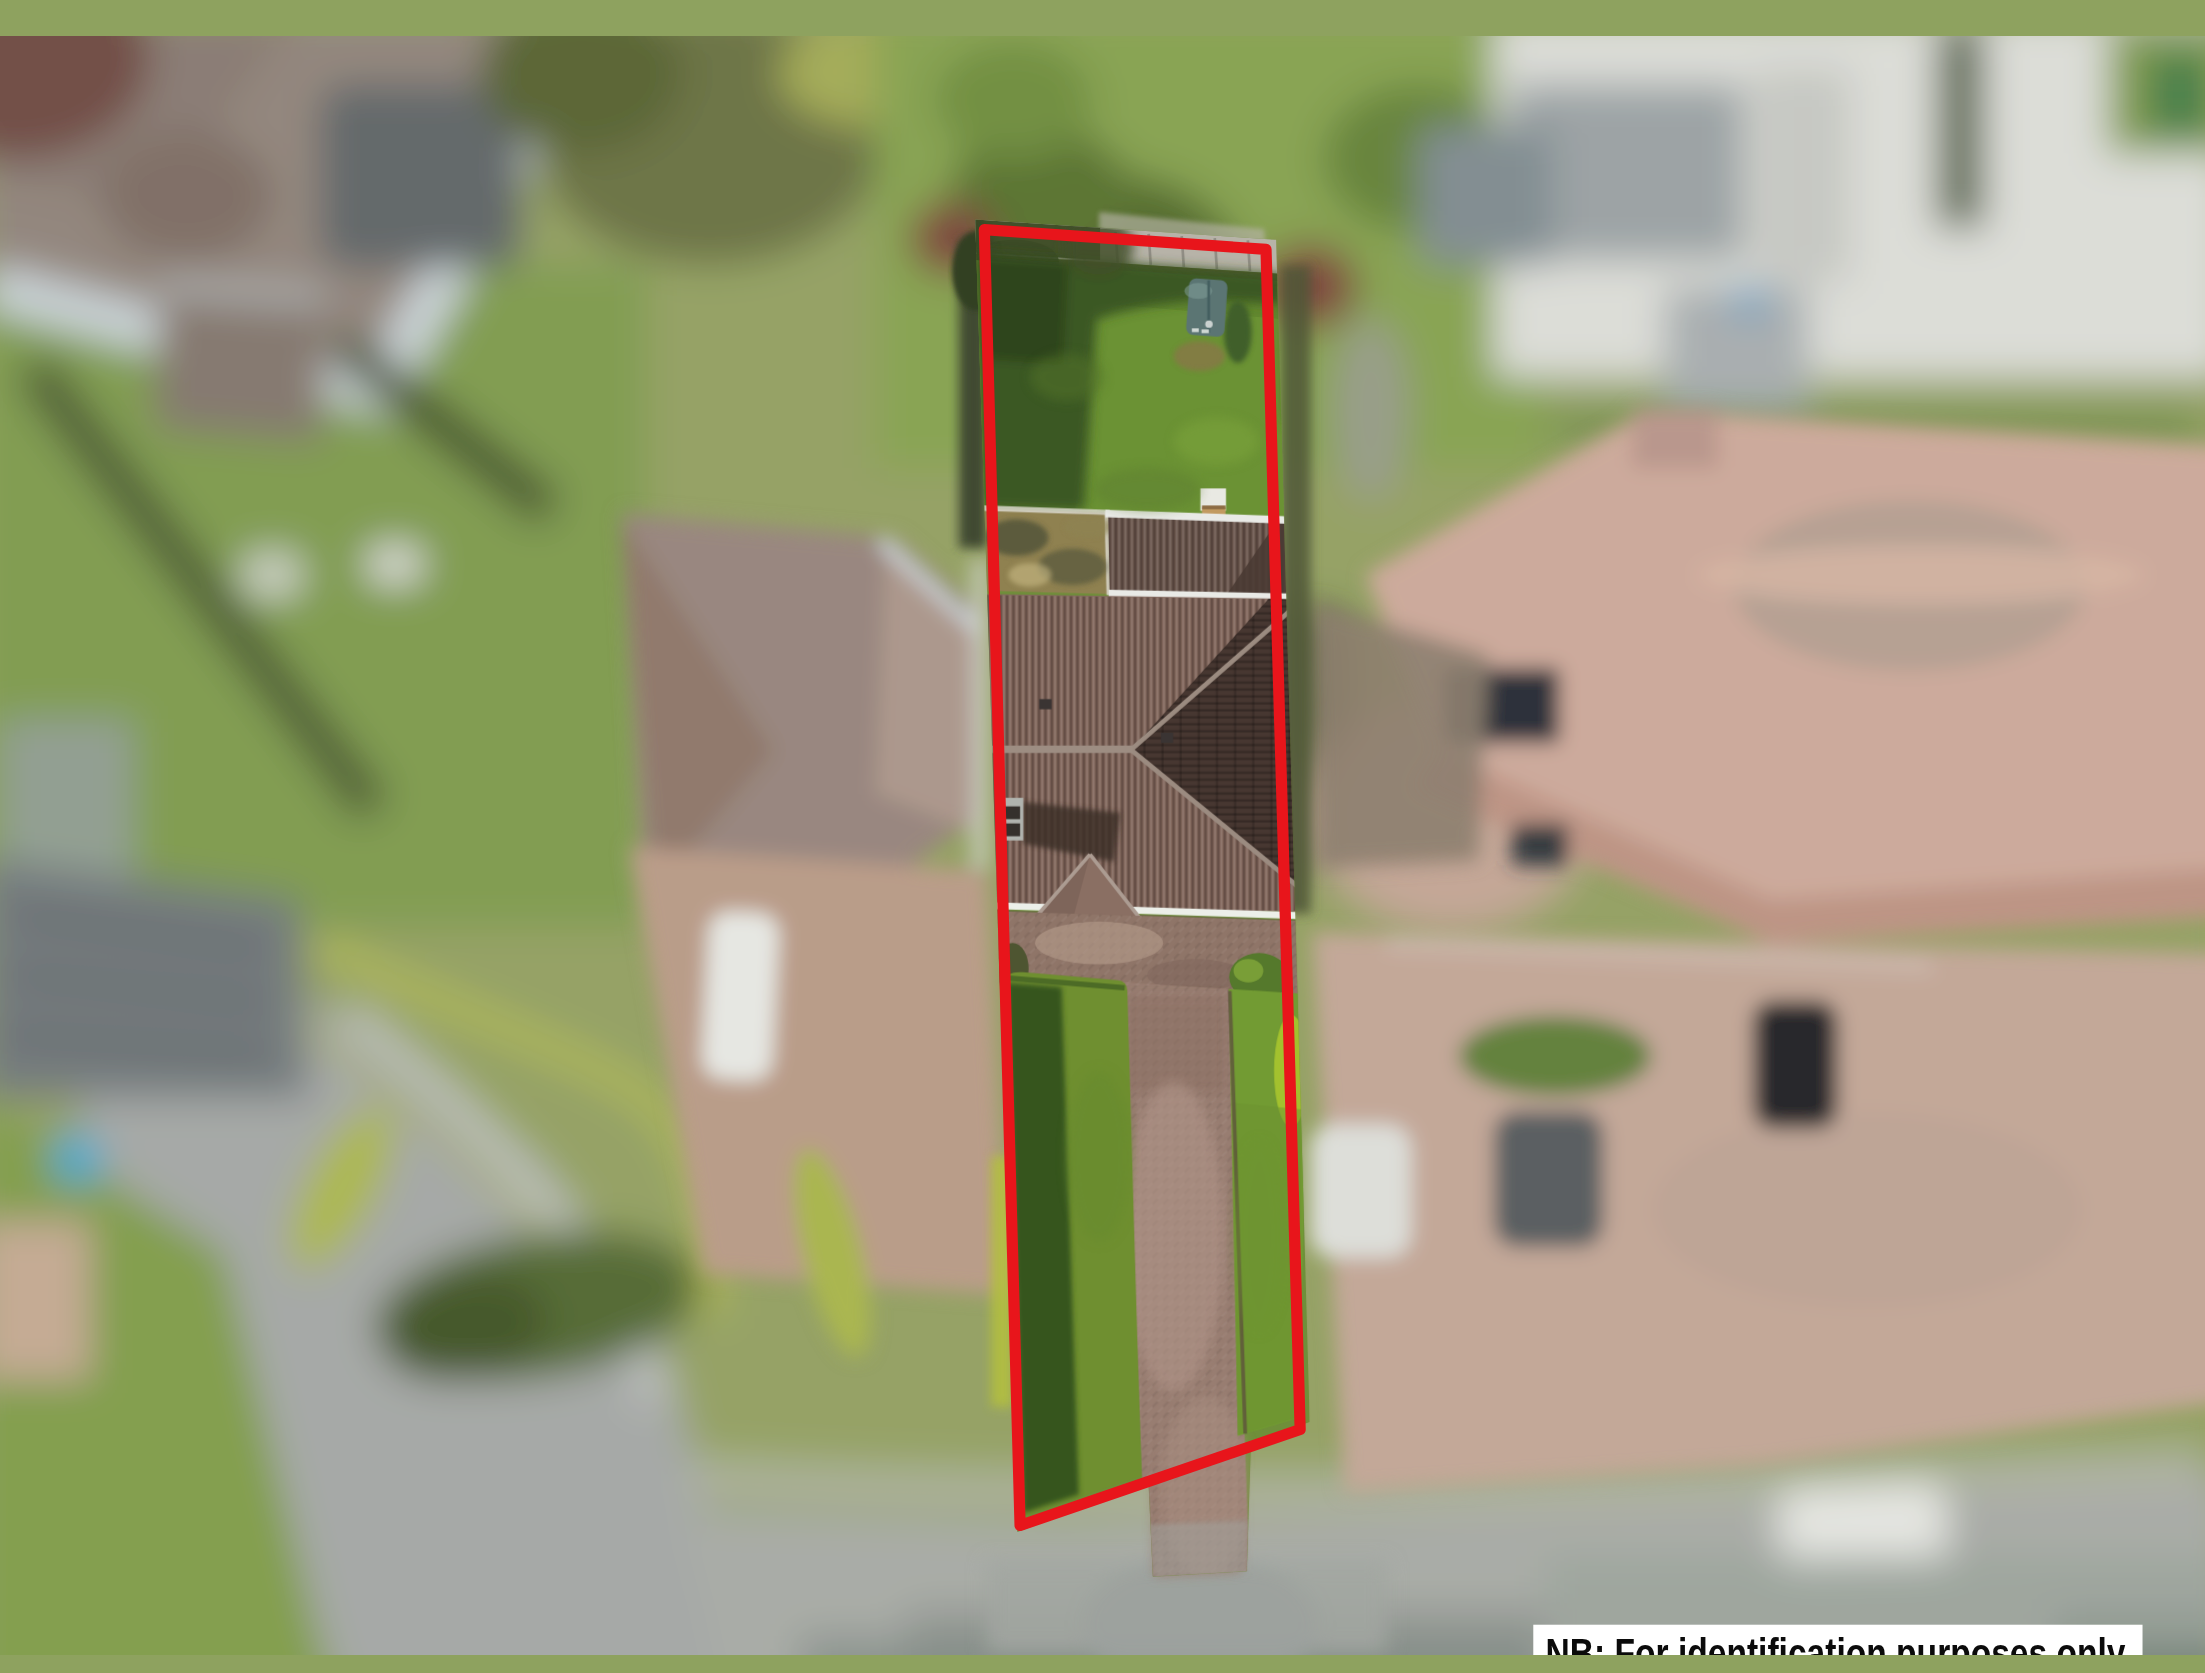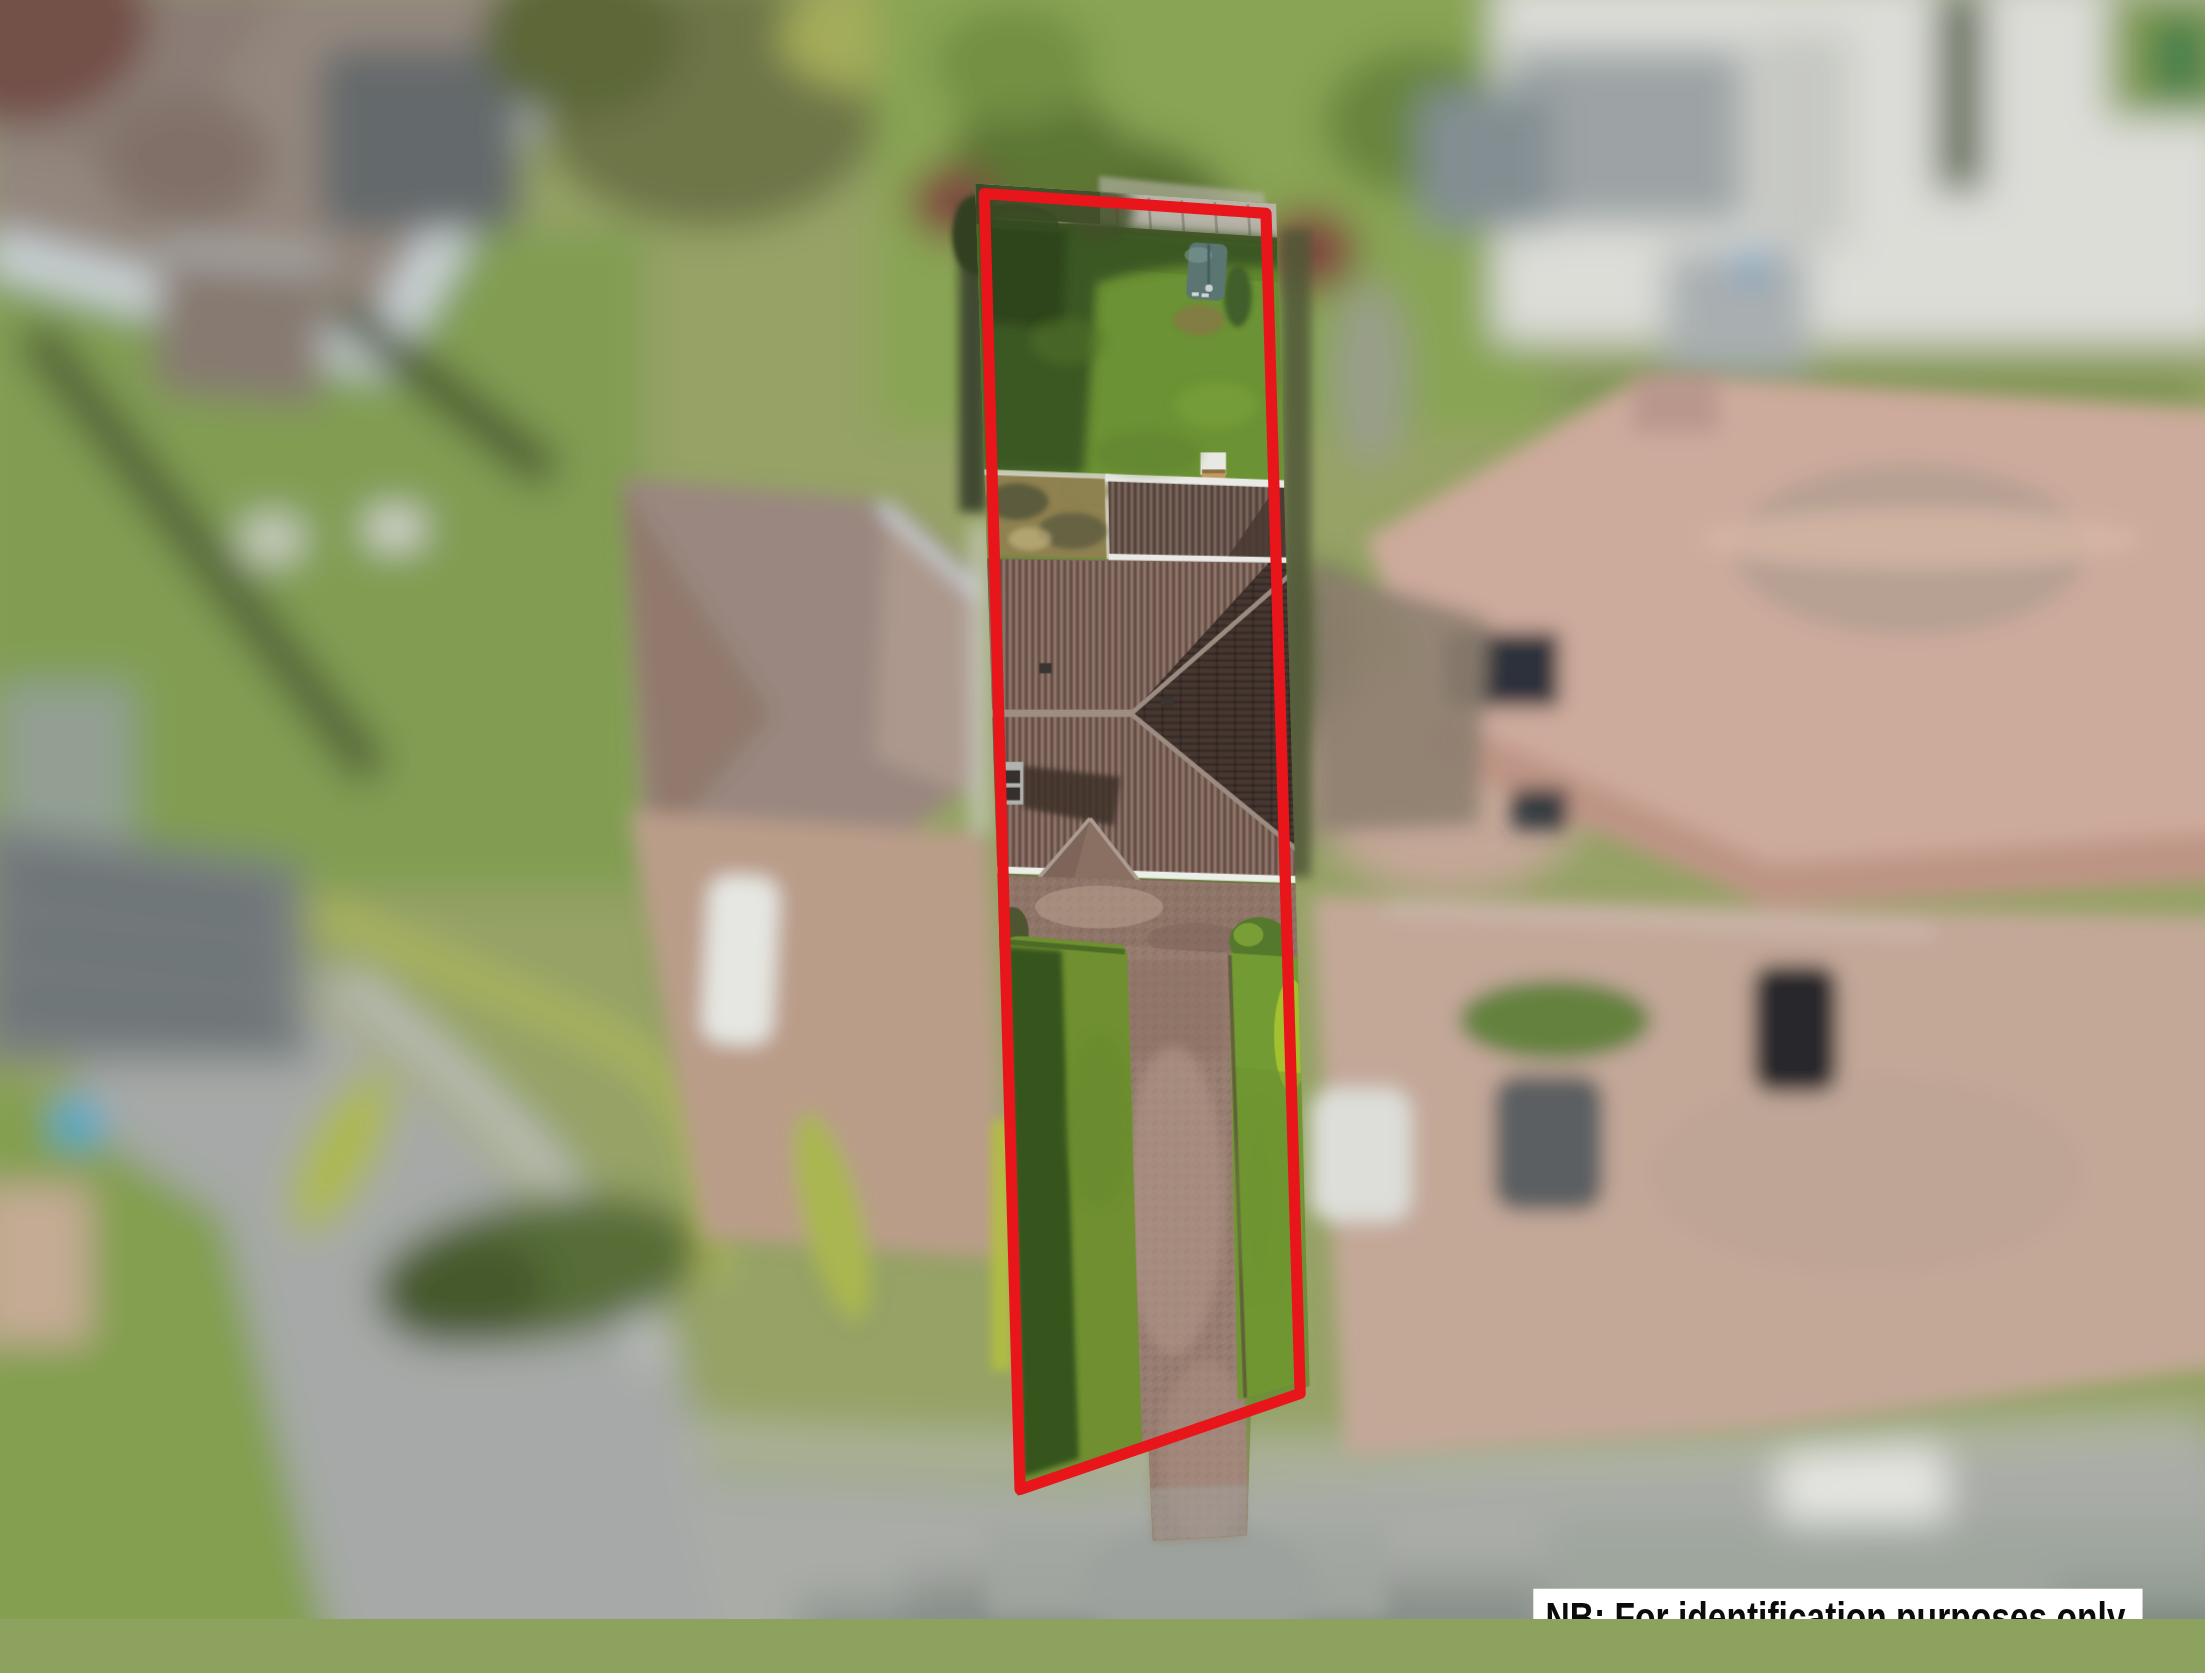--- a/index.html
+++ b/index.html
@@ -1,16 +1,16 @@
 <!DOCTYPE html>
 <html style="font-size:8.5px"><head>
 <meta charset="utf-8">
 <style>
 html,body{margin:0;padding:0;background:#8ea25f;}
-#wrap{position:relative;width:2205px;height:1619px;overflow:hidden;}
+#wrap{position:relative;width:2205px;height:1619px;overflow:hidden;margin-top:36px;}
 svg{display:block;}
 </style>
 </head>
 <body>
 <div id="wrap">
 <svg width="2205" height="1673" viewBox="0 0 4133 3136">
 <defs>
 <filter id="bb" x="-15%" y="-15%" width="130%" height="130%">
           <feGaussianBlur stdDeviation="36"></feGaussianBlur>
         </filter>

